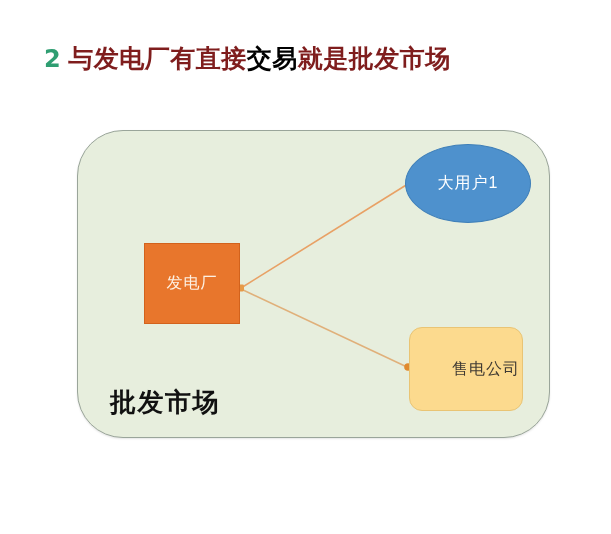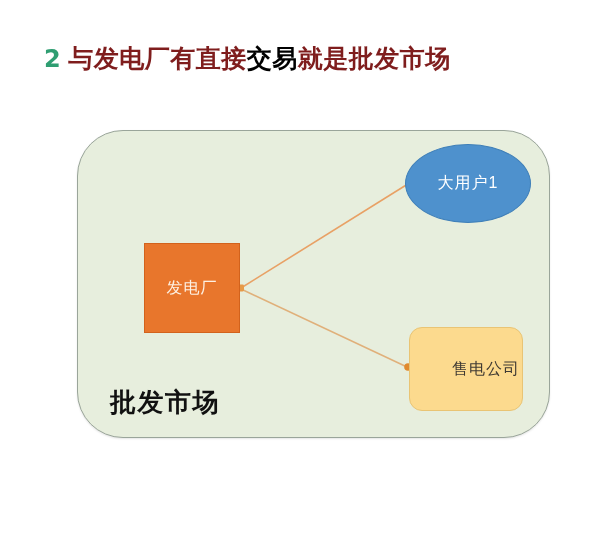--- a/index.html
+++ b/index.html
@@ -73,21 +73,21 @@
     align-items: center;
     justify-content: center;
     box-sizing: border-box;
     text-align: center;
   }
 
   .node-plant {
     left: 144px;
     top: 243px;
     width: 96px;
-    height: 90px;
+    height: 81px;
     background: #e8762c;
     border: 1px solid #d2621c;
     color: #fdf0e2;
     font-size: 16px;
     letter-spacing: 1px;
   }
 
   .node-user {
     left: 405px;
     top: 144px;

